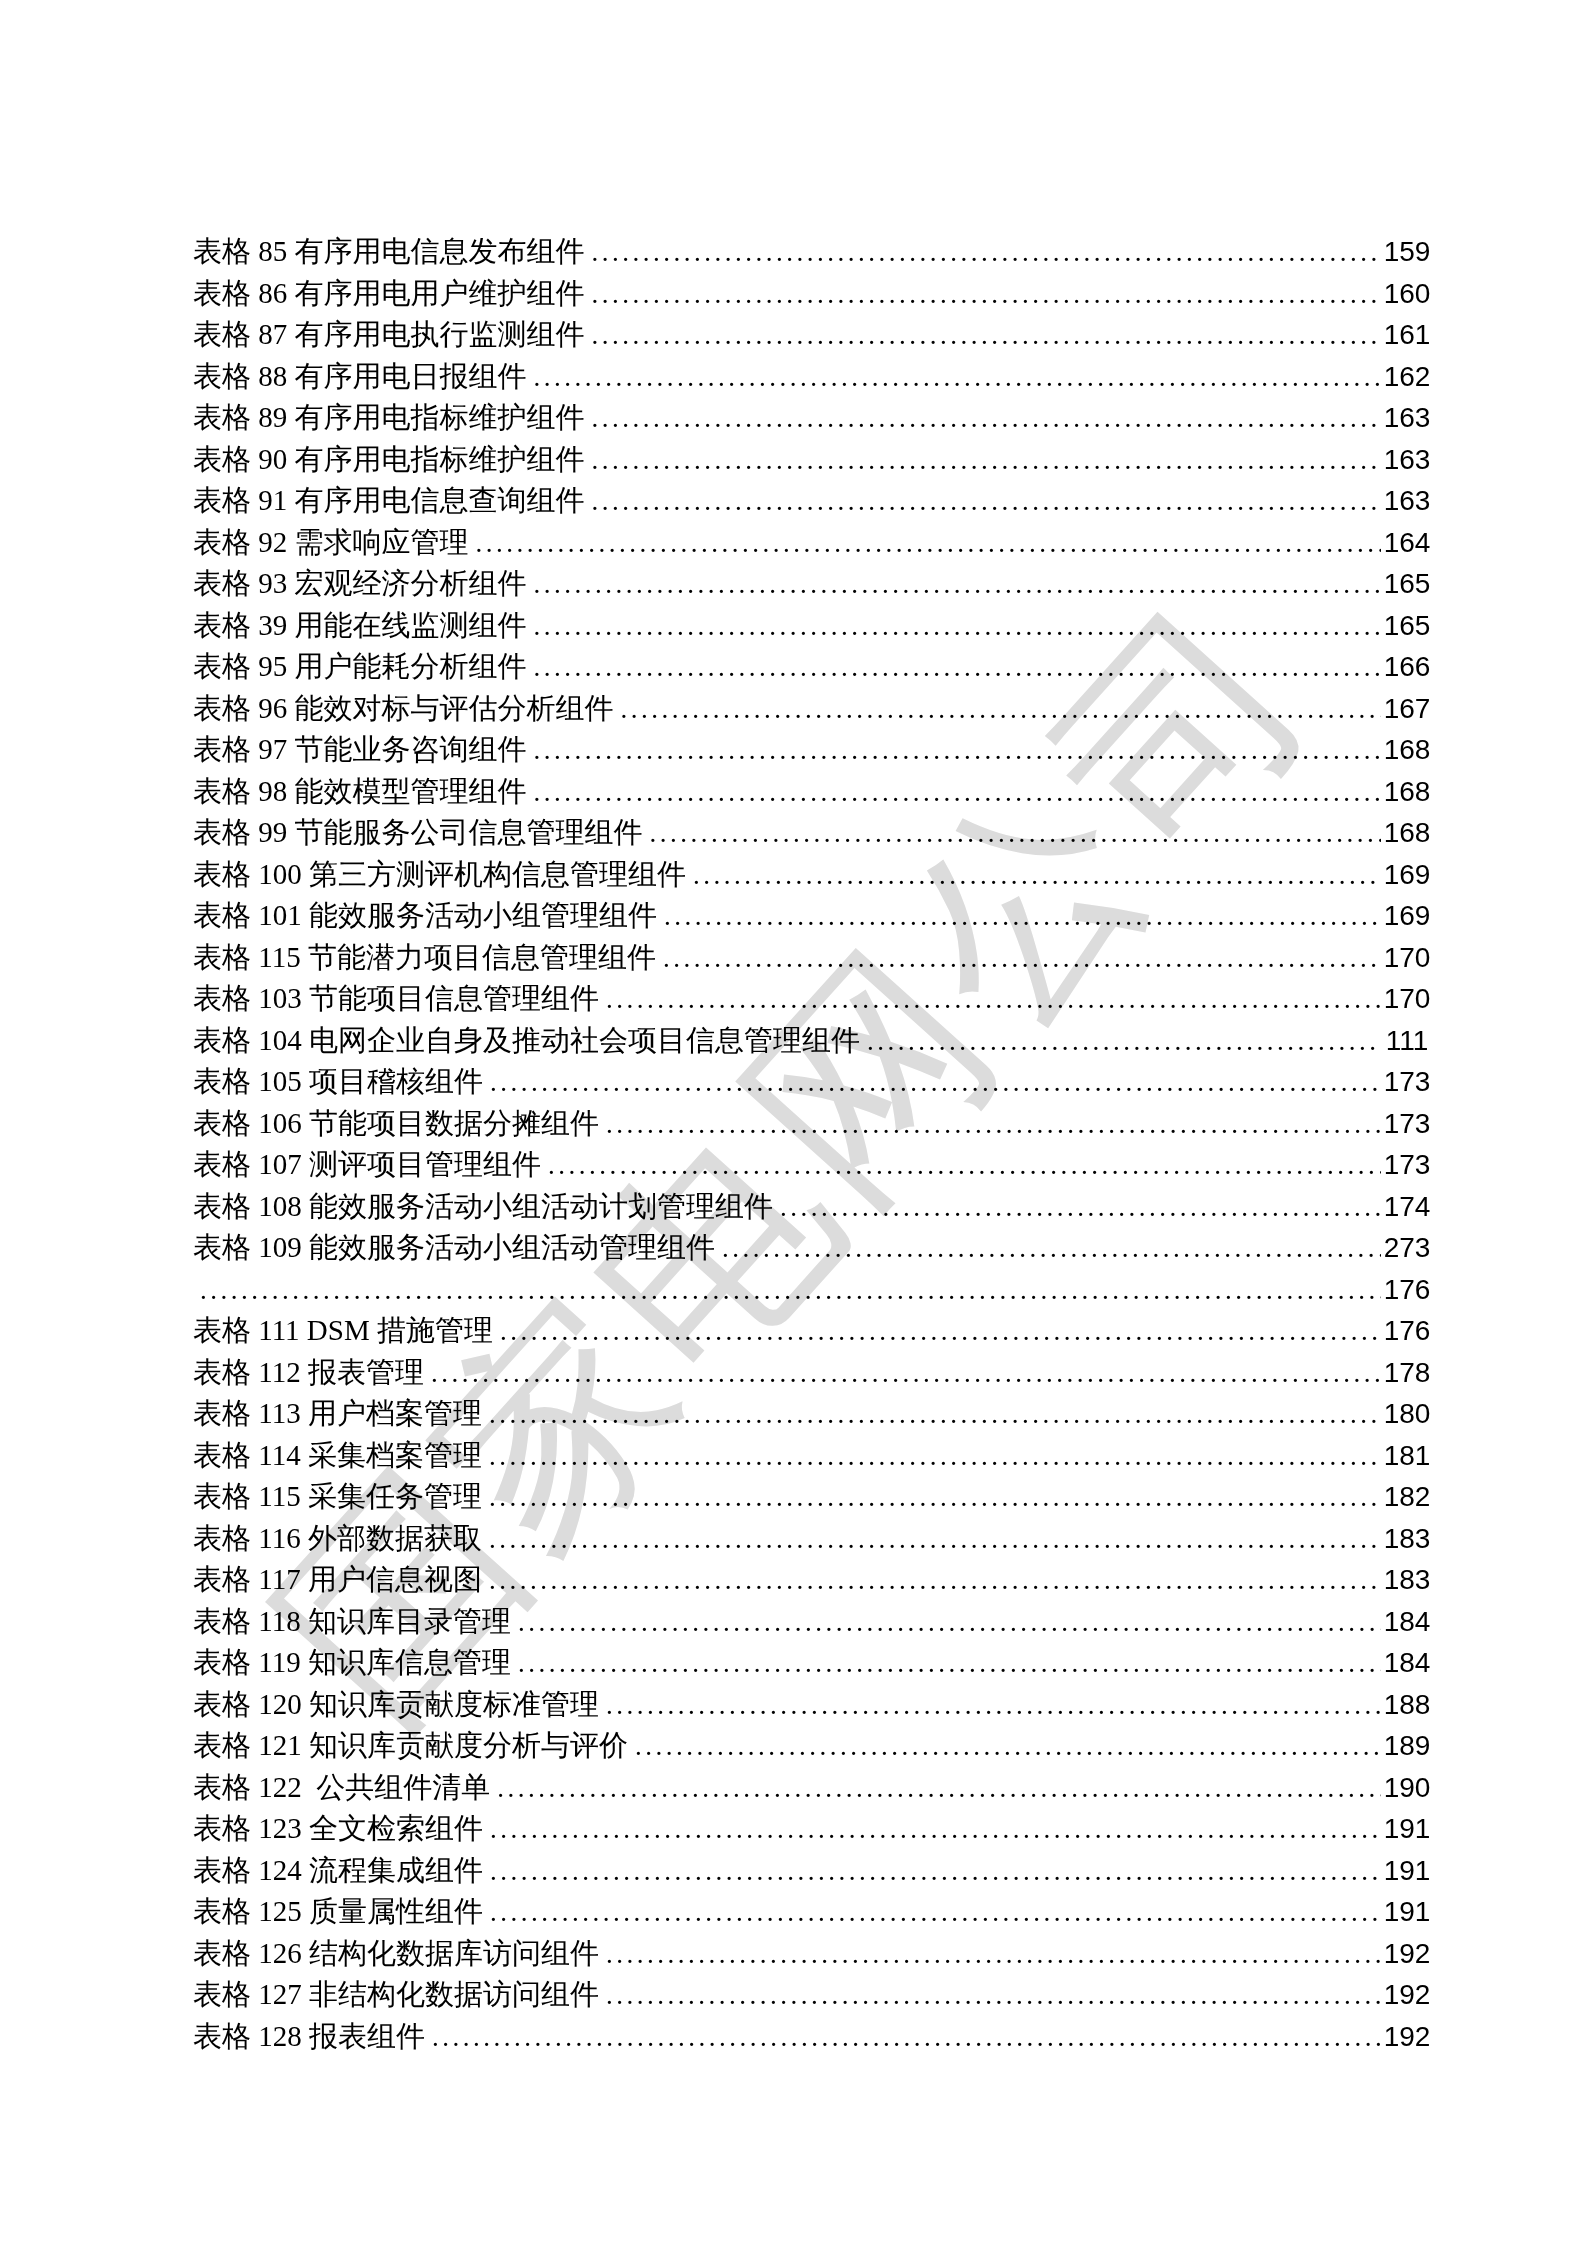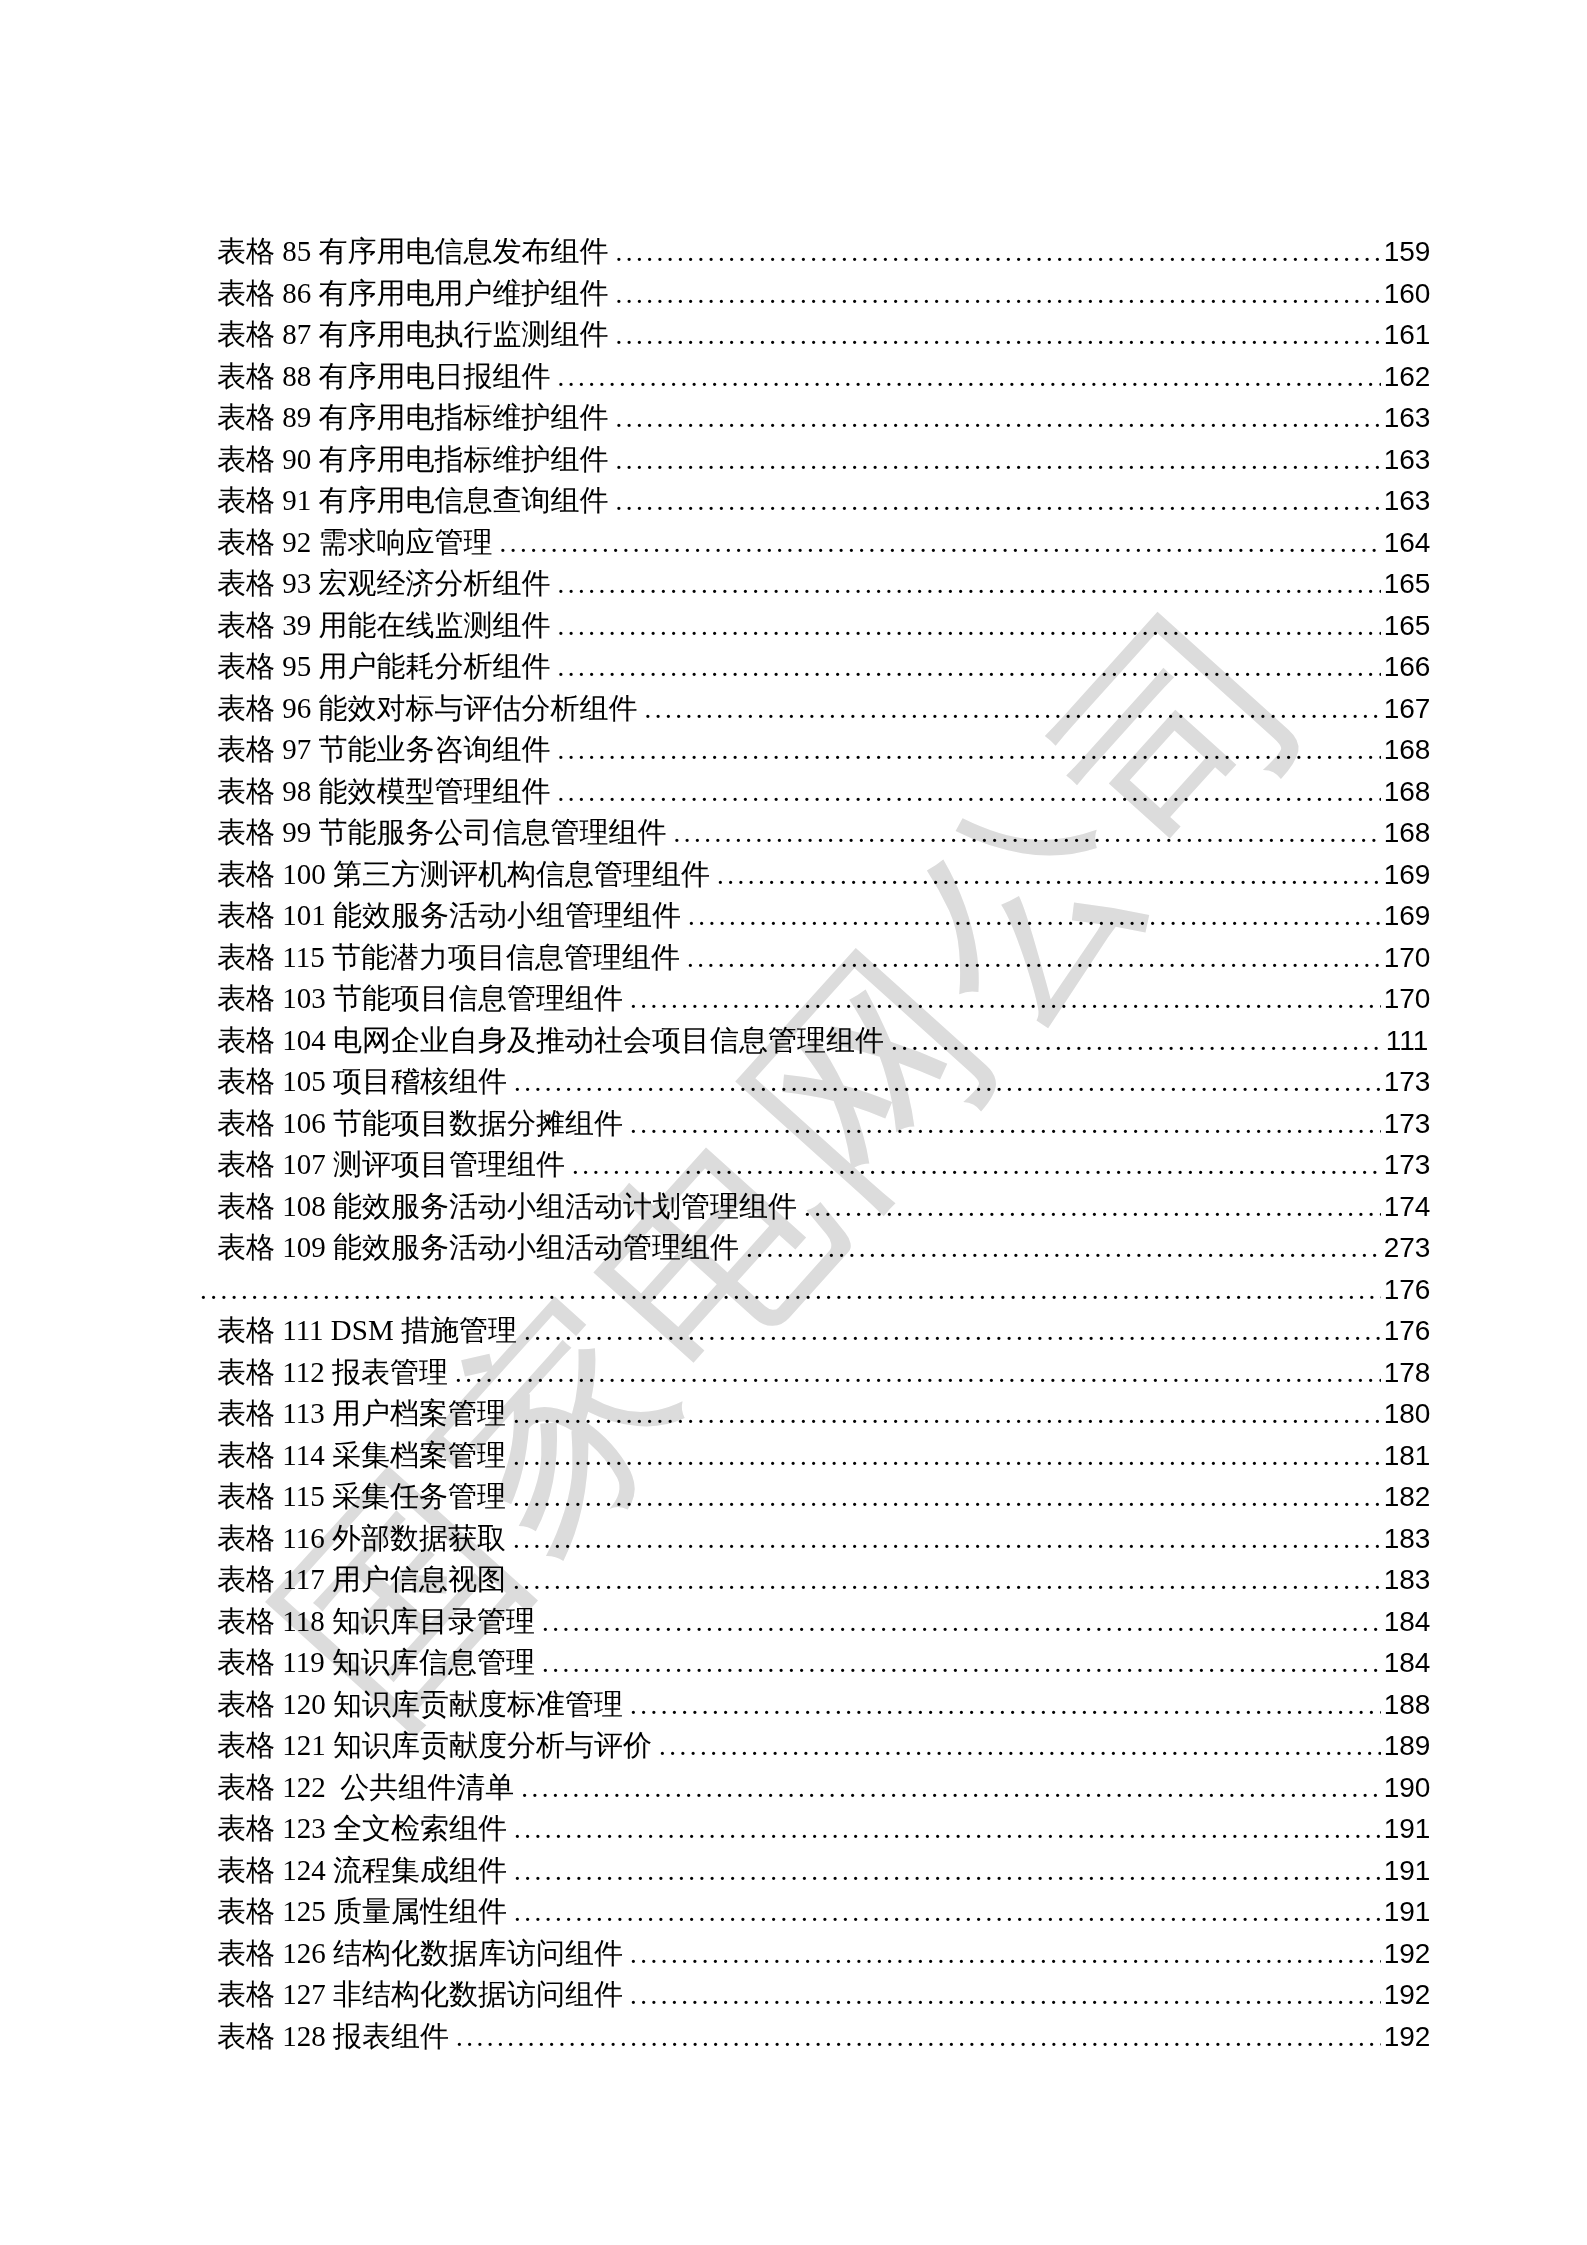--- a/index.html
+++ b/index.html
@@ -43,21 +43,20 @@
     display: flex;
     align-items: baseline;
     height: 41.5px;
     font-size: 29px;
     color: #000000;
     line-height: 41.5px;
   }
   .toc-label {
     flex: 0 0 auto;
     white-space: pre;       
-    margin-left: 24px;
   }
   .toc-leader {
     flex: 1 1 auto;
     overflow: hidden;
     white-space: nowrap;
     letter-spacing: 3.5px;
     padding-left: 7px;
     padding-right: 3px;
     font-size: 27px;
     color: #000000;

